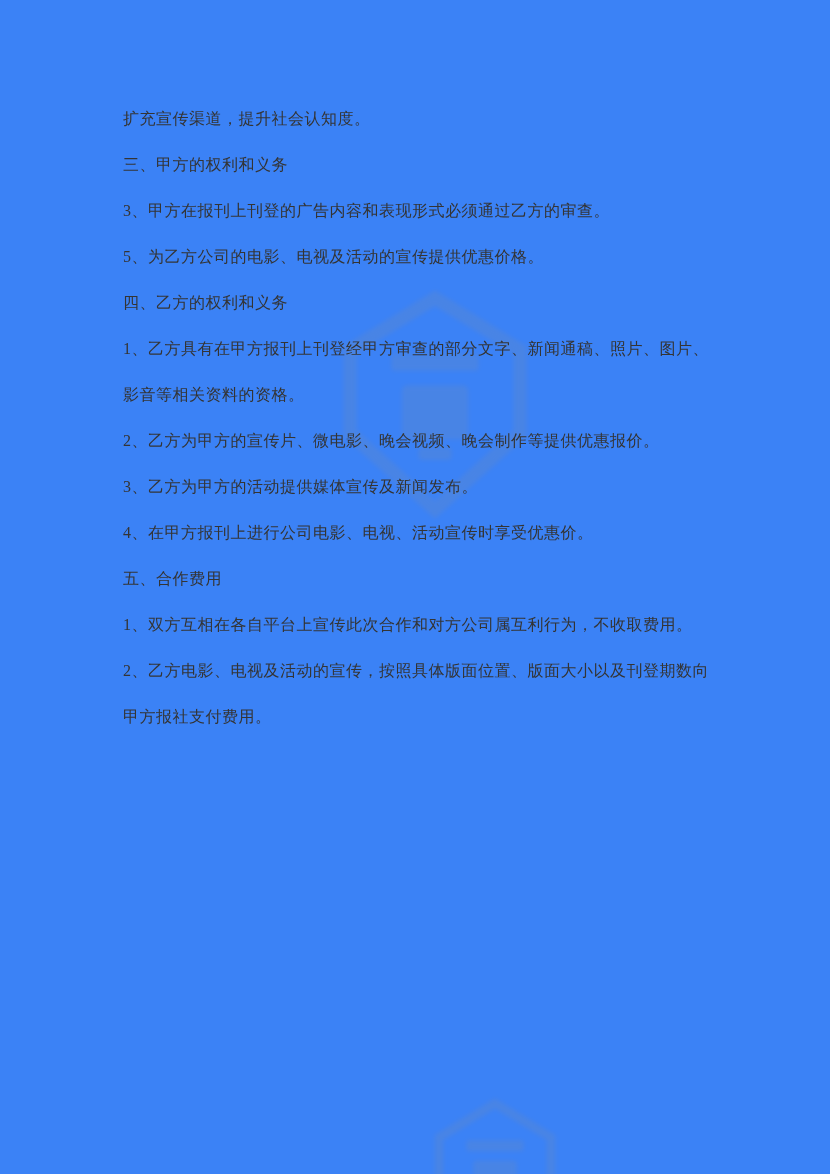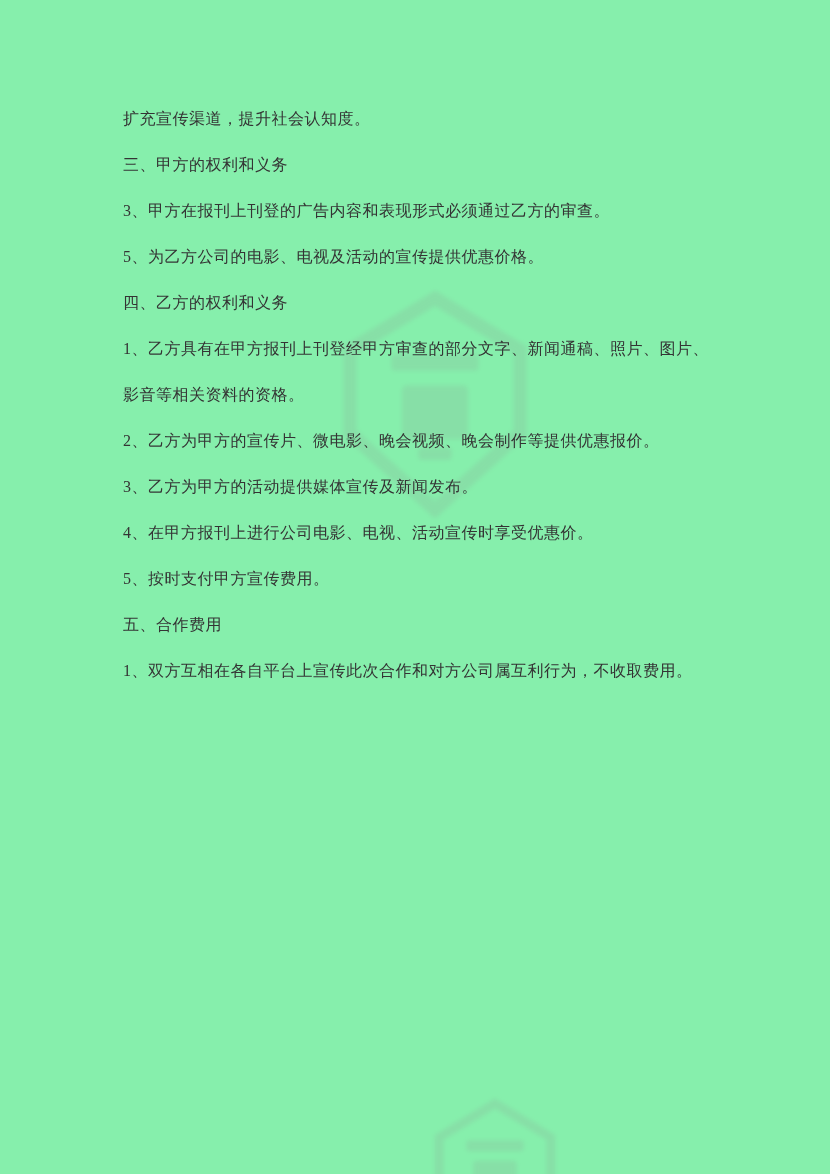--- a/index.html
+++ b/index.html
@@ -4,21 +4,21 @@
   <style>
     html, body {
       margin: 0;
       padding: 0;
       background: #ffffff;
     }
     .page {
       position: relative;
       width: 830px;
       height: 1174px;
-      background: #86efac;
+      background: #3b82f6;
       overflow: hidden;
       font-family: "Liberation Serif", "DejaVu Serif", serif;
       color: #343434;
     }
     .content {
       position: absolute;
       left: 123px;
       top: 96px;
       width: 586px;
       z-index: 2;
@@ -81,18 +81,18 @@
   <div class="content">
     <p>扩充宣传渠道，提升社会认知度。</p>
     <p>三、甲方的权利和义务</p>
     <p>3、甲方在报刊上刊登的广告内容和表现形式必须通过乙方的审查。</p>
     <p>5、为乙方公司的电影、电视及活动的宣传提供优惠价格。</p>
     <p>四、乙方的权利和义务</p>
     <p>1、乙方具有在甲方报刊上刊登经甲方审查的部分文字、新闻通稿、照片、图片、影音等相关资料的资格。</p>
     <p>2、乙方为甲方的宣传片、微电影、晚会视频、晚会制作等提供优惠报价。</p>
     <p>3、乙方为甲方的活动提供媒体宣传及新闻发布。</p>
     <p>4、在甲方报刊上进行公司电影、电视、活动宣传时享受优惠价。</p>
-    <p>5、按时支付甲方宣传费用。</p>
     <p>五、合作费用</p>
     <p>1、双方互相在各自平台上宣传此次合作和对方公司属互利行为，不收取费用。</p>
+    <p>2、乙方电影、电视及活动的宣传，按照具体版面位置、版面大小以及刊登期数向甲方报社支付费用。</p>
   </div>
 
 </div>
 
 </body></html>

